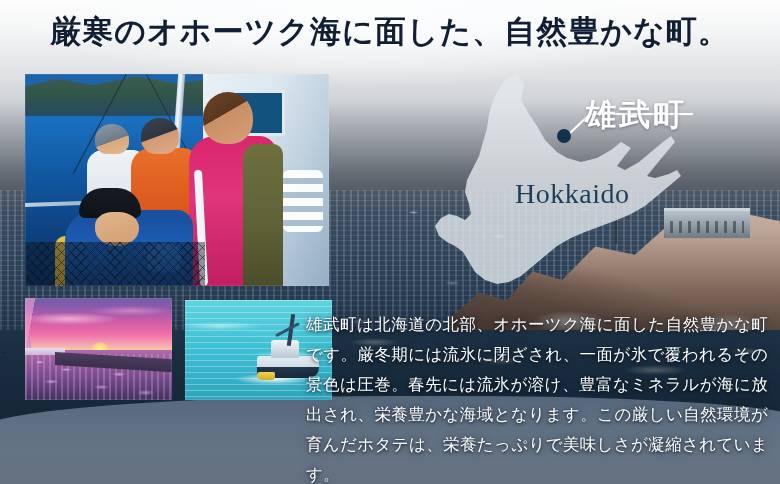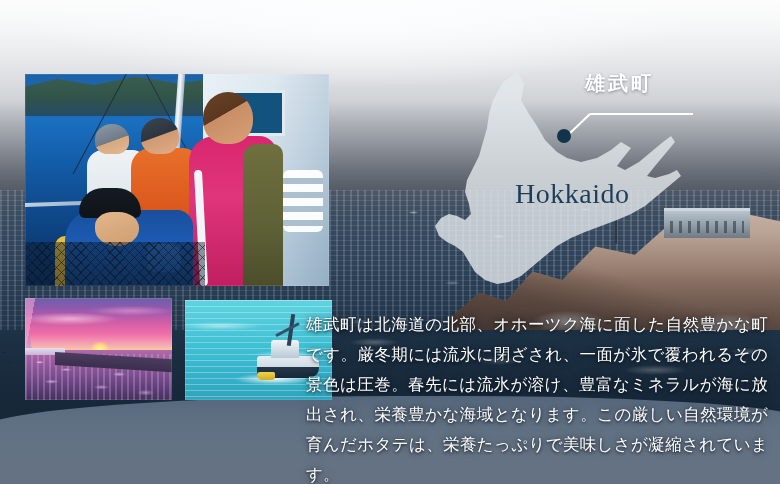--- a/index.html
+++ b/index.html
@@ -185,23 +185,23 @@
   }
   .map-svg { display:block; width:290px; height:240px; }
   .map-label-en {
     position:absolute; left:90px; top:112px;
     font-family:"Liberation Serif", serif;
     font-size:28px;
     color:#1d3d58;
     letter-spacing:.5px;
   }
   .map-label-jp {
-    position:absolute; left:160px; top:4px;
+    position:absolute; left:160px; top:28px;
     font-family:"DejaVu Serif", serif;
-    font-size:20px;
+    font-size:31px;
     font-weight:700;
     color:#ffffff;
     letter-spacing:3px;
     text-shadow:0 1px 3px rgba(30,40,55,.45);
     text-align:right;
   }
 
   
   .photo { position:absolute; overflow:hidden; background:#203040; }
 
@@ -436,20 +436,23 @@
     <div class="bg-sea"></div>
     <div class="bg-rock"></div>
     <div class="bg-building"></div>
     <div class="bg-pole"></div>
     <div class="bg-lower"></div>
     <div class="bg-snow"></div>
     <div class="bg-grass"></div>
     <div class="bg-tint"></div>
   </div>
 
+  <div class="title-band">
+    <div class="title">厳寒のオホーツク海に面した、自然豊かな町。</div>
+  </div>
 
   <div class="map-wrap">
     <svg class="map-svg" viewBox="0 0 290 240">
       <path d="M78 16 L92 6 L99 18 L96 34 L104 48 L112 60 L120 74 L132 86 L142 92 L156 96 L172 92 L186 84 L196 76 L206 82 L198 92 L192 100 L200 104 L214 96 L226 86 L238 76 L246 70 L250 76 L240 88 L230 100 L222 110 L230 112 L244 108 L252 104 L256 110 L244 120 L232 130 L220 140 L206 148 L192 154 L176 160 L160 166 L146 172 L132 180 L120 190 L108 200 L96 210 L84 216 L72 218 L60 214 L50 206 L44 196 L38 186 L30 180 L22 176 L14 170 L10 160 L16 152 L24 148 L32 150 L40 154 L46 148 L44 138 L40 126 L42 114 L48 102 L54 90 L58 76 L62 62 L64 48 L68 34 Z" fill="#e4e8ec" fill-opacity="0.80"></path>
     </svg>
     <div class="map-label-en">Hokkaido</div>
     <svg style="position:absolute;left:0;top:0;width:290px;height:240px;" viewBox="0 0 290 240">
       <line x1="144" y1="68" x2="165" y2="48" stroke="#ffffff" stroke-width="2"></line>
       <line x1="165" y1="48" x2="268" y2="48" stroke="#ffffff" stroke-width="2"></line>
       <circle cx="139" cy="70" r="7" fill="#13334d"></circle>

